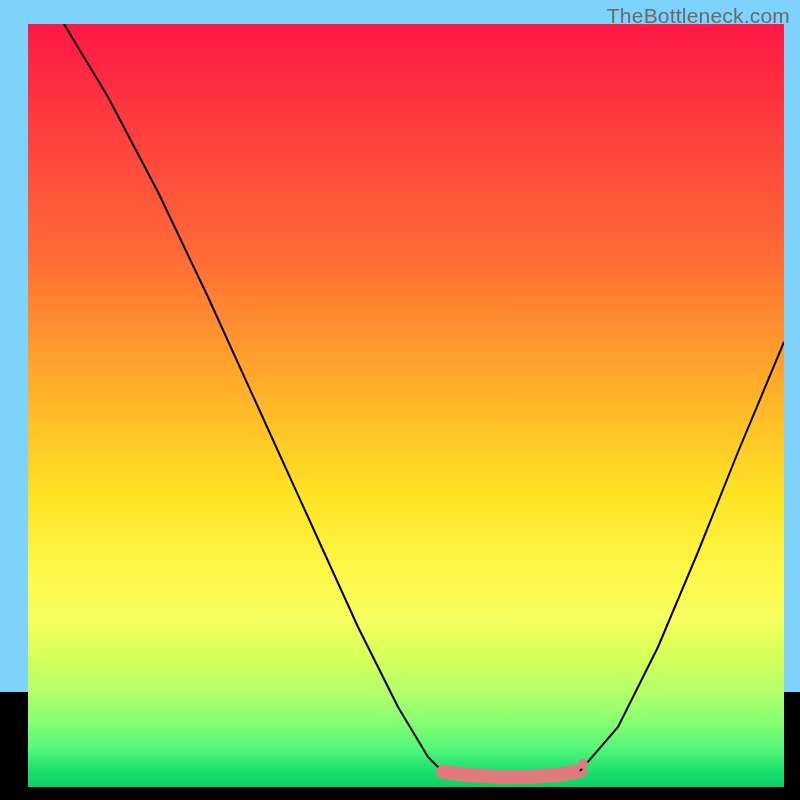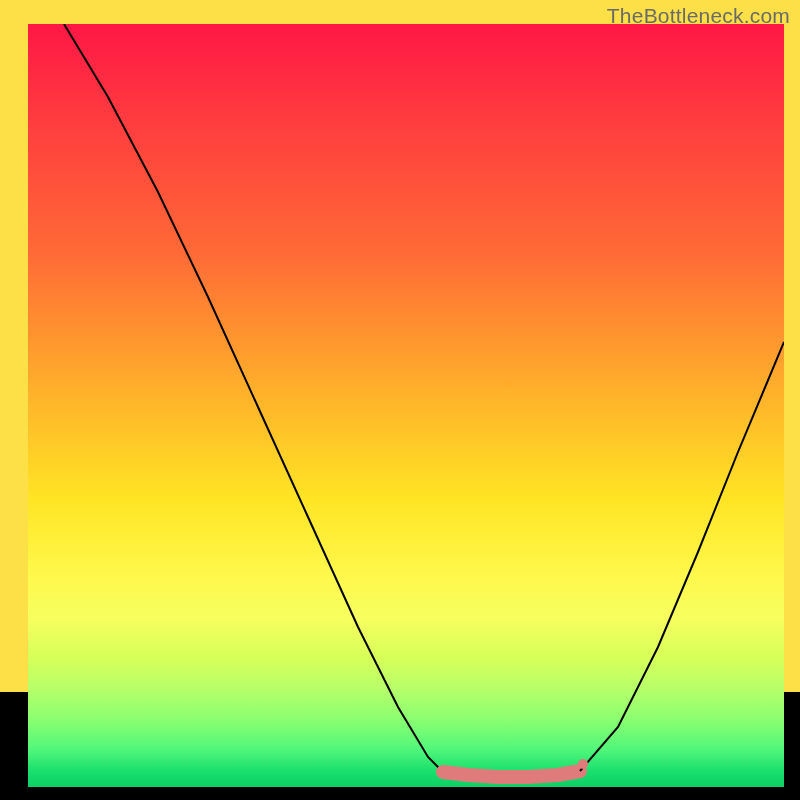--- a/index.html
+++ b/index.html
@@ -10,21 +10,21 @@
     background: #000;
     overflow: hidden;
     font-family: Arial, Helvetica, sans-serif;
   }
   .frame {
     position: absolute;
     left: 0;
     top: 0;
     width: 800px;
     height: 692px;
-    background: #fde047;
+    background: #7dd3fc;
   }
   .plot {
     position: absolute;
     left: 28px;
     top: 24px;
     width: 756px;
     height: 763px;
     background: linear-gradient(to bottom,
       #ff1745 0%,
       #ff3a3f 12%,

